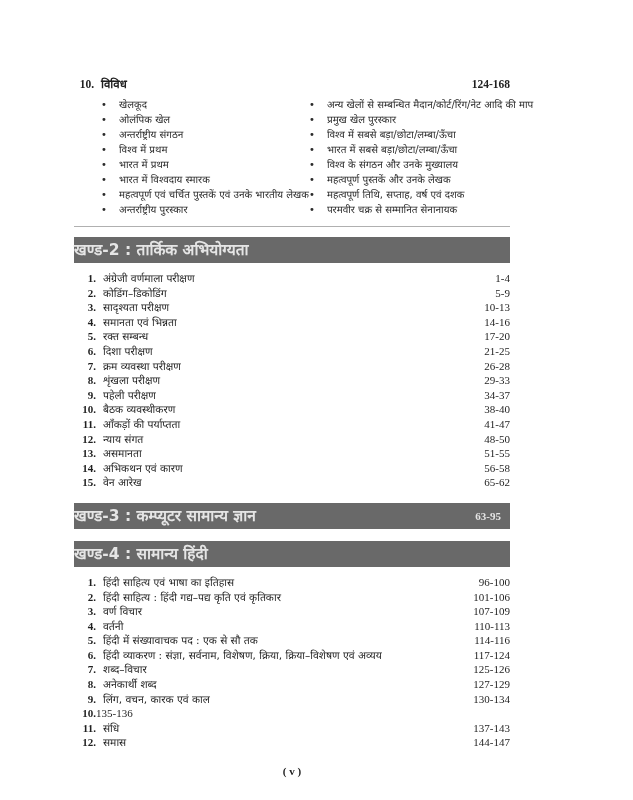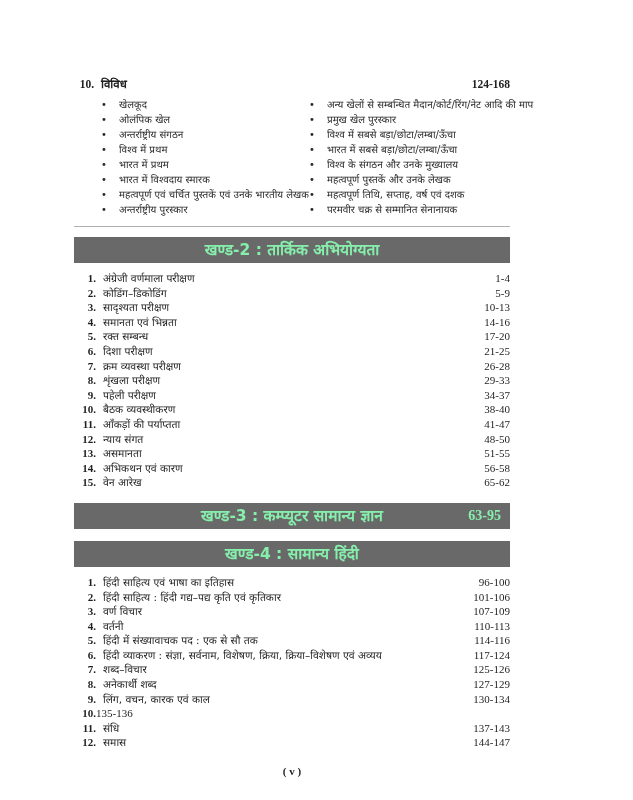--- a/index.html
+++ b/index.html
@@ -21,28 +21,28 @@
   .topics { display:flex; margin-top:5px; }
   .topics-col-left  { width:252px; padding-left:27px; box-sizing:border-box; }
   .topics-col-right { flex:1; }
   .topic-row { display:flex; font-size:10px; line-height:15px; color:#2a2a2a; }
   .bullet { width:9px; text-align:left; color:#2a2a2a; flex:none; }
   .topic-label { padding-left:9px; white-space:nowrap; }
   .divider { border:none; border-top:1px solid #b0b0b0; margin:9px 0 10px 0; }
   
   .banner {
     position:relative;
-    background:#696969; color:#86efac;
-    text-align:center; font-weight:bold;
+    background:#696969; color:#e5e5e5;
+    font-weight:bold;
     font-size:15.5px; height:26px; line-height:26px;
   }
   .banner-pages {
     position:absolute; right:9px; top:0;
     font-family:"Liberation Serif", serif;
-    font-size:14px; font-weight:bold; line-height:26px;
+    font-size:11px; font-weight:bold; line-height:26px;
   }
   
   .toc-list { margin-top:8px; }
   .toc-row { display:flex; align-items:baseline; font-size:10.5px; line-height:14.6px; }
   .toc-no { width:22px; text-align:right; font-weight:bold; font-family:"Liberation Serif", serif; font-size:11px; flex:none; }
   .toc-title { padding-left:7px; flex:1; white-space:nowrap; overflow:hidden; }
   .toc-pages { font-family:"Liberation Serif", serif; font-weight:normal; font-size:11px; flex:none; }
   .gap-before-k3 { height:13px; }
   .gap-before-k4 { height:12px; }
   

